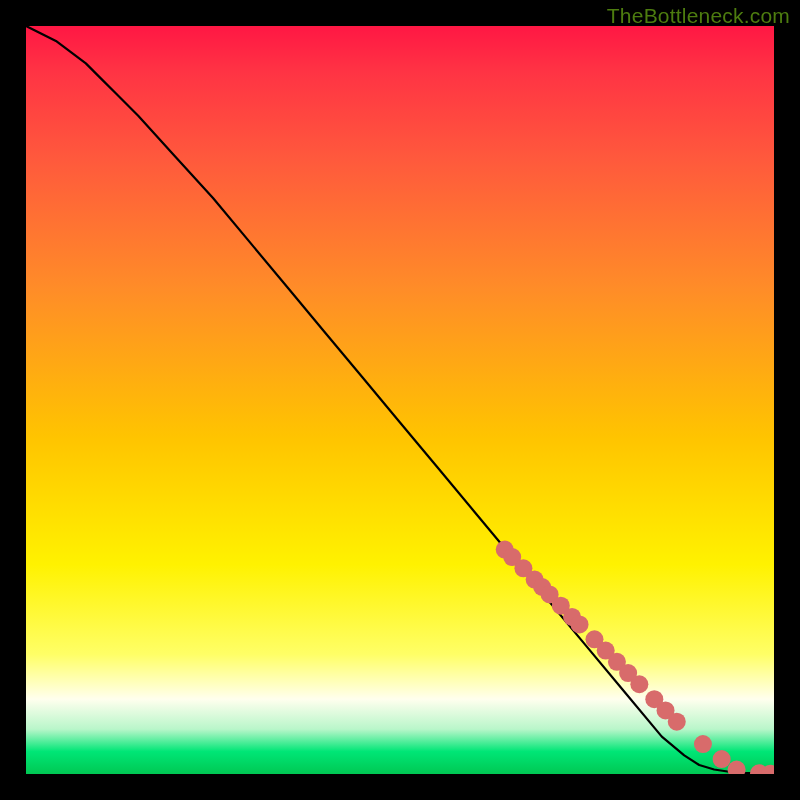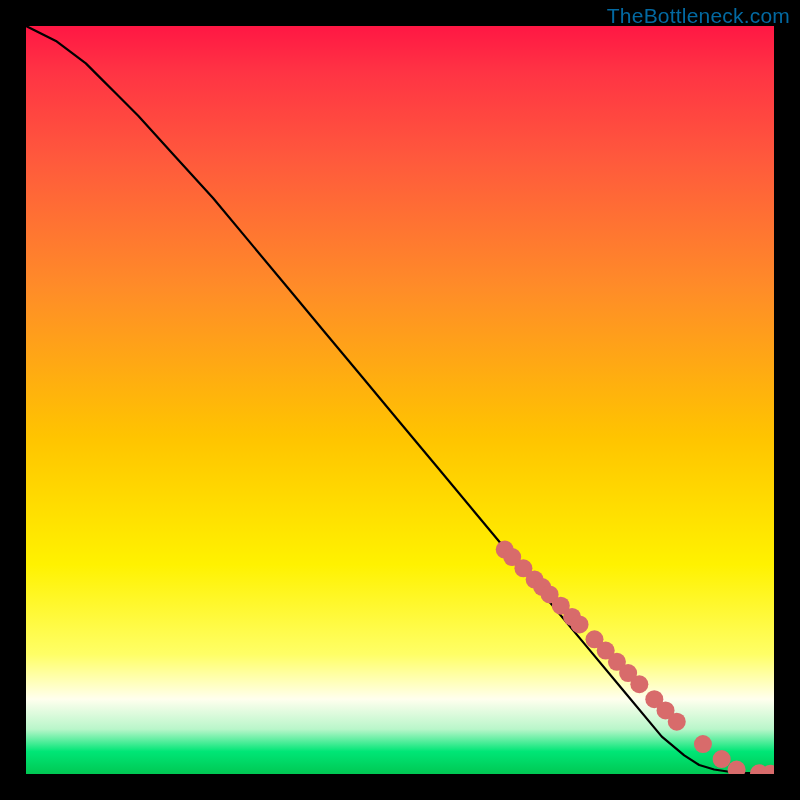--- a/index.html
+++ b/index.html
@@ -34,21 +34,21 @@
       #ffffee 90%,
       #b9f6ca 94%,
       #00e676 97%,
       #00c853 100%
     );
   }
   .attribution {
     position: absolute;
     top: 4px;
     right: 10px;
-    color: #0369a1;
+    color: #4d7c0f;
     font-size: 21px;
     font-weight: 500;
     letter-spacing: 0.2px;
   }
   svg.curve {
     position: absolute;
     left: 0; top: 0;
     width: 748px;
     height: 748px;
     overflow: visible;

